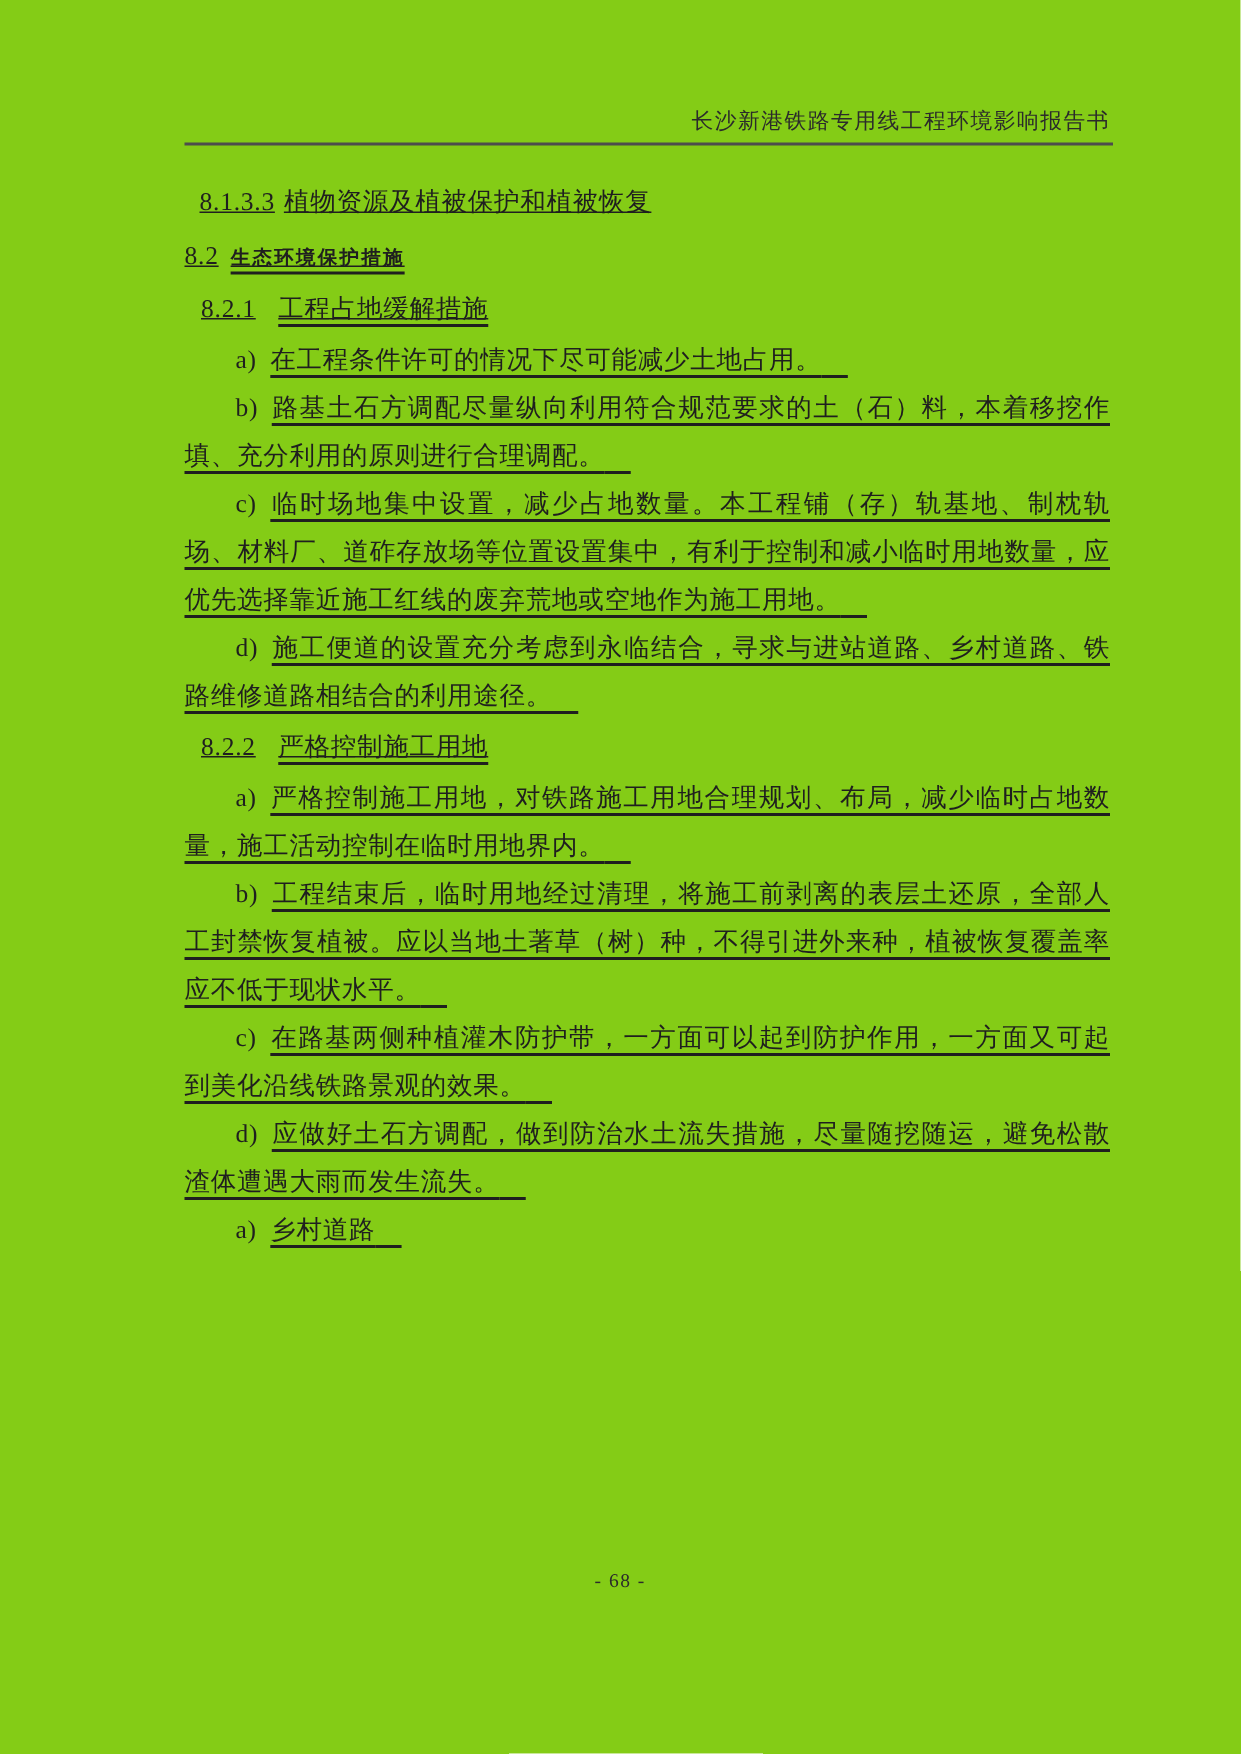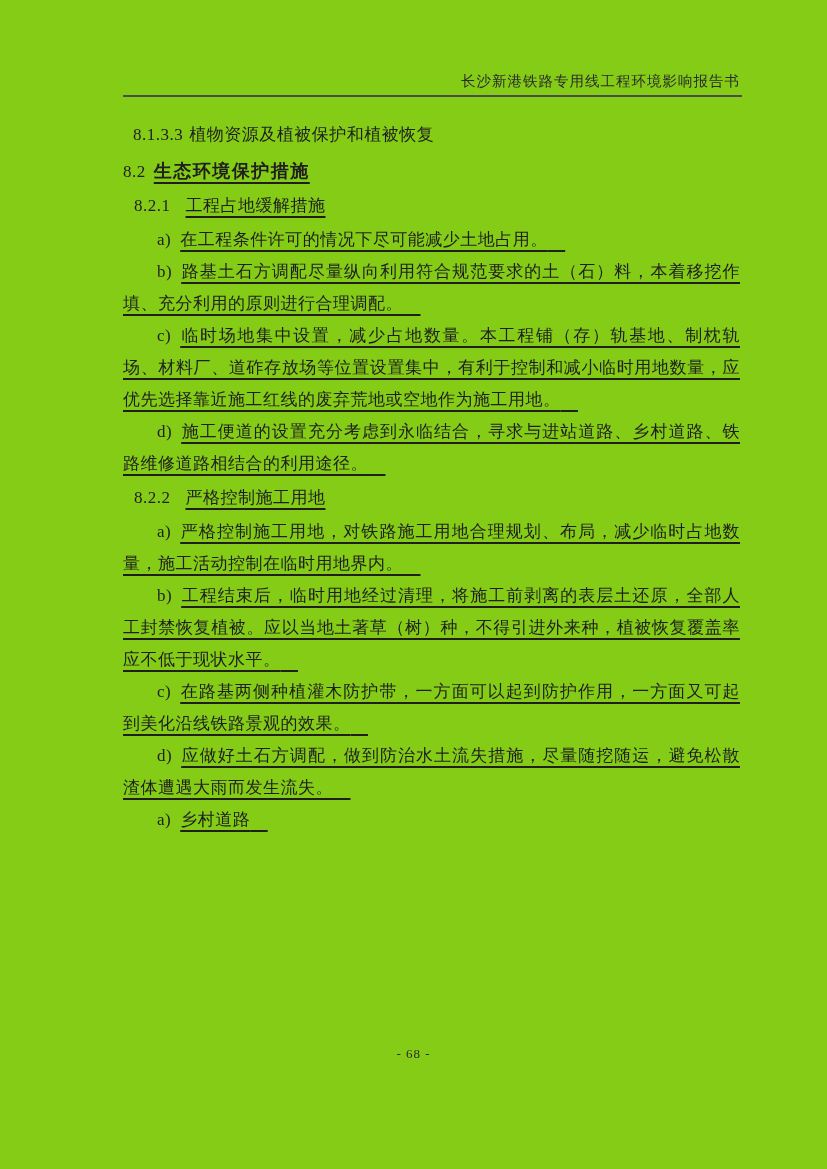--- a/index.html
+++ b/index.html
@@ -54,29 +54,29 @@
   .item-label {
     margin-right: 9px;
     text-decoration: none;
   }
   .u {
     text-decoration: underline;
     text-underline-offset: 5px;
     text-decoration-thickness: 1.5px;
   }
   .item .u::after { content: "\3000"; }          
-  .h { margin: 0; }
+  .h { margin: 0; text-decoration: underline; }
   .h .num { margin-right: 8px; }
   .heading3 { padding-left: 10px; }
   .heading3 .num { margin-right: 6px; }
   .heading1 { margin-top: 4px; }
   .heading1 .t {
     font-family: "Liberation Sans", "DejaVu Sans", sans-serif;
     font-weight: 700;
-    font-size: 18px;
+    font-size: 13px;
     letter-spacing: 1.5px;
   }
   .heading2 { padding-left: 11px; margin: 2px 0; }
   .heading2 .num { margin-right: 15px; }
   
   .page-footer {
     position: absolute;
     top: 1046px;
     left: 0;
     width: 100%;

